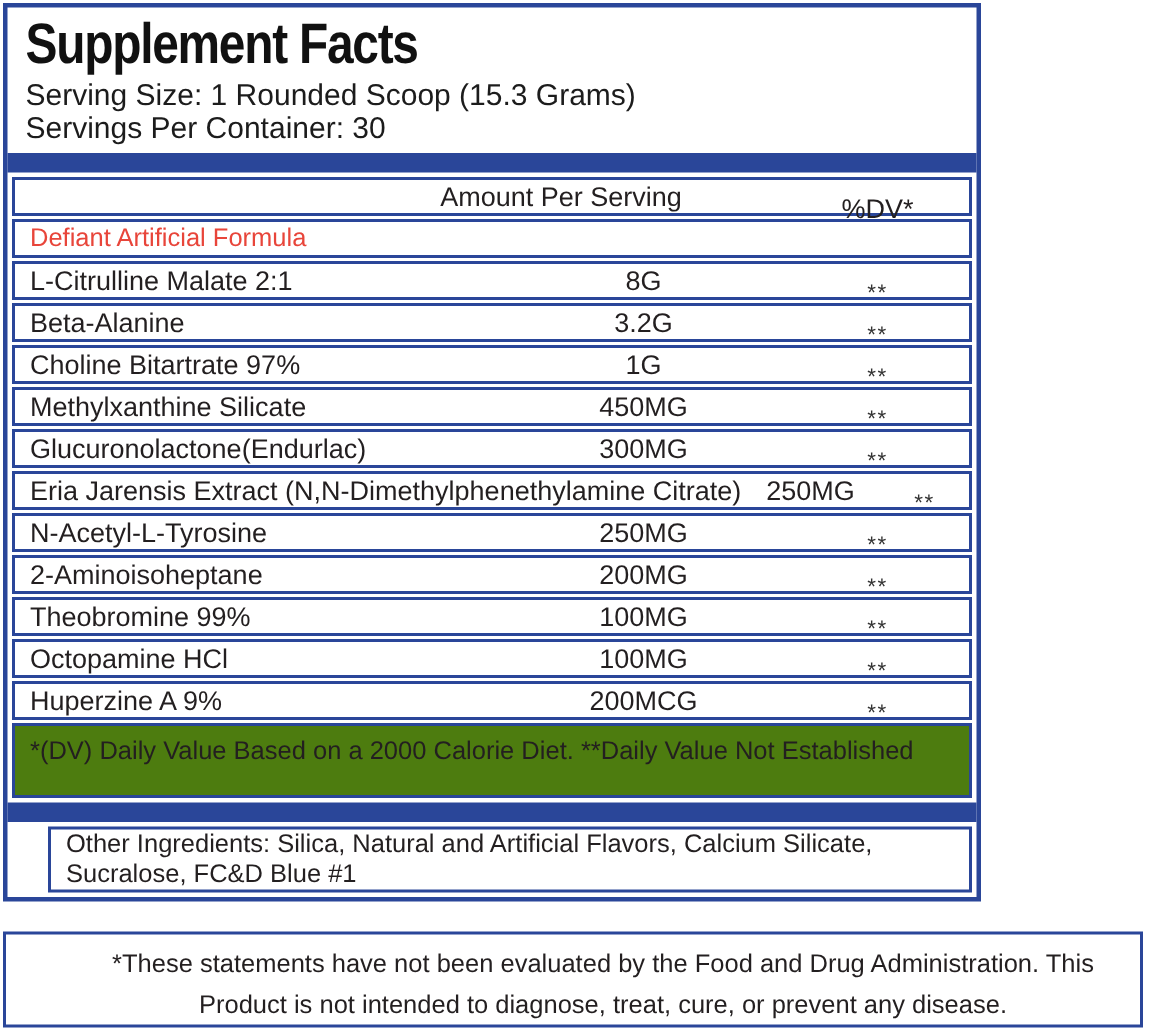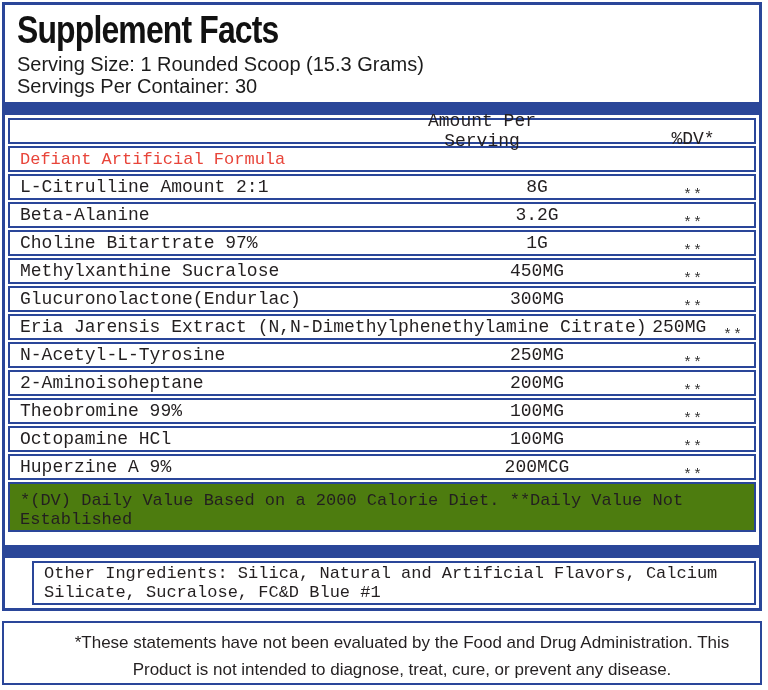--- a/index.html
+++ b/index.html
@@ -5,36 +5,36 @@
   :root{
     --blue:#2a4699;
     --red:#e8453a;
     --ink:#231f20;
   }
   *{box-sizing:border-box;margin:0;padding:0;}
   html,body{width:768px;height:690px;background:#fff;overflow:hidden;}
   body{font-family:"Liberation Sans", sans-serif;color:var(--ink);position:relative;}
 
   .panel{
-    position:absolute;left:2px;top:2px;width:760px;
+    position:absolute;left:2px;top:2px;width:652px;
     border:3px solid var(--blue);background:#fff;
   }
 
   
   .hdr{padding:5px 12px 5px 12px;}
   .title{
     font-size:38px;font-weight:bold;letter-spacing:-1px;line-height:40px;
     transform:scaleX(0.84);transform-origin:0 50%;white-space:nowrap;color:#111;
     margin-bottom:3px;
   }
   .serving-line{font-size:20px;line-height:22px;color:#1c1c1c;}
 
   .bar{height:13px;background:var(--blue);}
 
-  .rows{padding:3px 3px 11px 3px;font-family:Liberation Mono, monospace;}
+  .rows{padding:3px 3px 1px 3px;}
   .row{
     border:2px solid var(--blue);margin-bottom:2px;background:#fff;
     display:flex;align-items:center;height:26px;
   }
   .row .name{flex:1;padding-left:10px;font-size:18px;white-space:nowrap;}
   .row .amount{width:190px;text-align:center;font-size:18px;}
   .row .dv{width:122px;text-align:center;font-size:15px;letter-spacing:1px;color:#333;margin-top:16px;}
 
   .col-head .amount{transform:translateX(-55px);font-size:18px;}
   .col-head .dv{font-size:18px;letter-spacing:0;color:var(--ink);}
@@ -79,36 +79,36 @@
       <span class="dv">%DV*</span>
     </div>
 
     <div class="row formula-row">
       <span class="name">Defiant Artificial Formula</span>
       <span class="amount"></span>
       <span class="dv"></span>
     </div>
 
     <div class="row">
-      <span class="name">L-Citrulline Amount 2:1</span>
+      <span class="name">L-Citrulline Malate 2:1</span>
       <span class="amount">8G</span>
       <span class="dv">**</span>
     </div>
     <div class="row">
       <span class="name">Beta-Alanine</span>
       <span class="amount">3.2G</span>
       <span class="dv">**</span>
     </div>
     <div class="row">
       <span class="name">Choline Bitartrate 97%</span>
       <span class="amount">1G</span>
       <span class="dv">**</span>
     </div>
     <div class="row">
-      <span class="name">Methylxanthine Sucralose</span>
+      <span class="name">Methylxanthine Silicate</span>
       <span class="amount">450MG</span>
       <span class="dv">**</span>
     </div>
     <div class="row">
       <span class="name">Glucuronolactone(Endurlac)</span>
       <span class="amount">300MG</span>
       <span class="dv">**</span>
     </div>
     <div class="row">
       <span class="name">Eria Jarensis Extract (N,N-Dimethylphenethylamine Citrate)</span>

